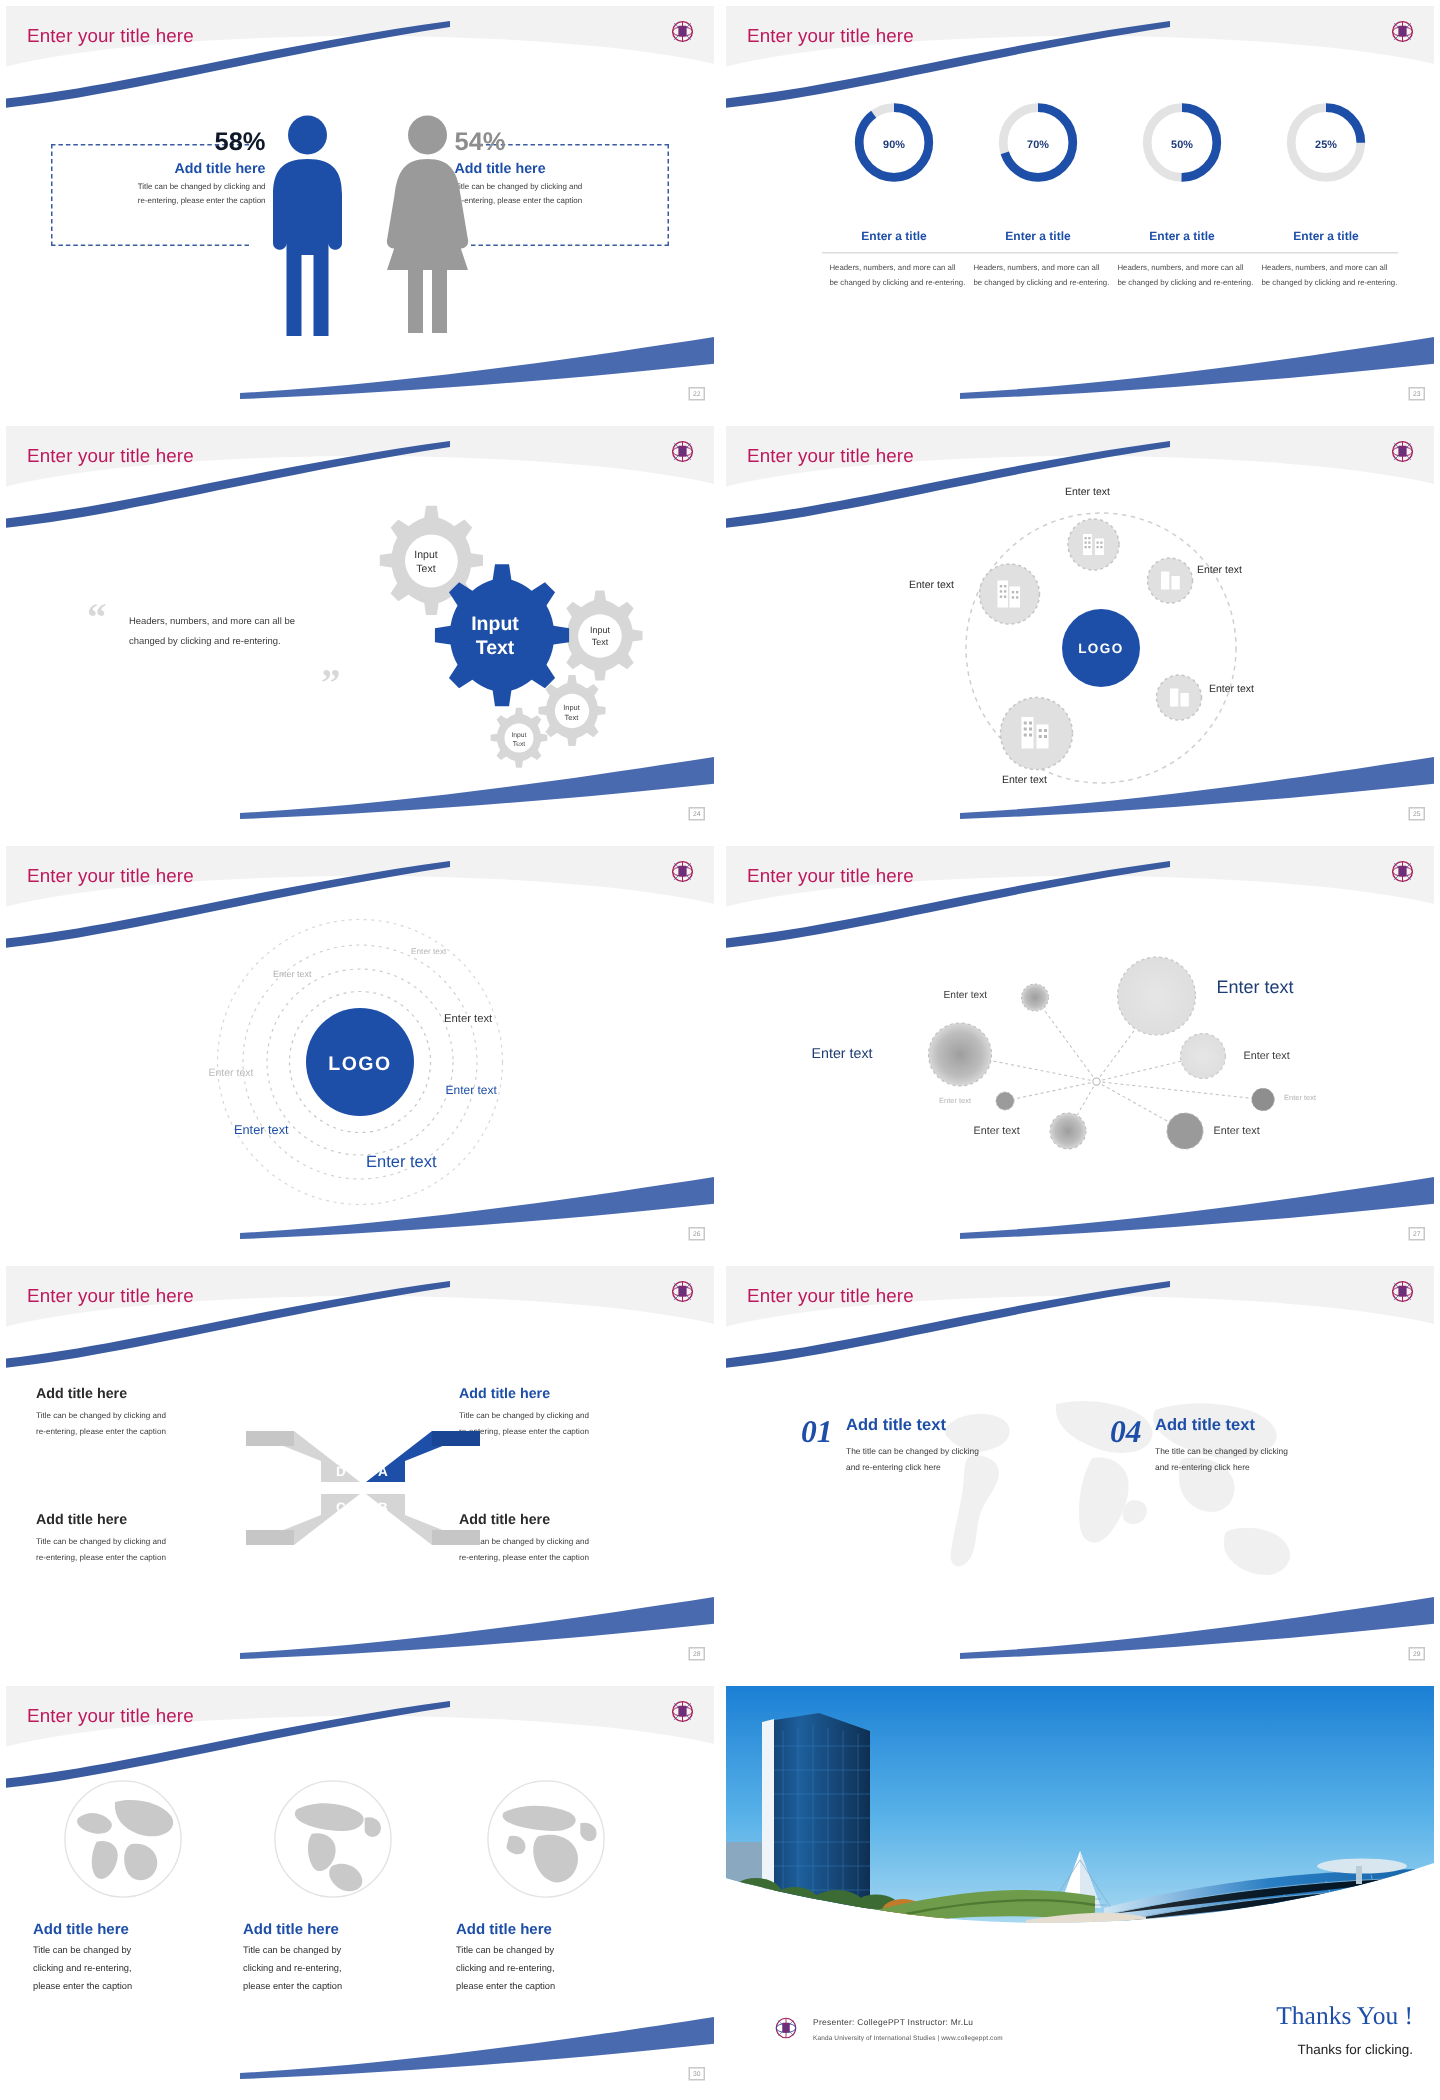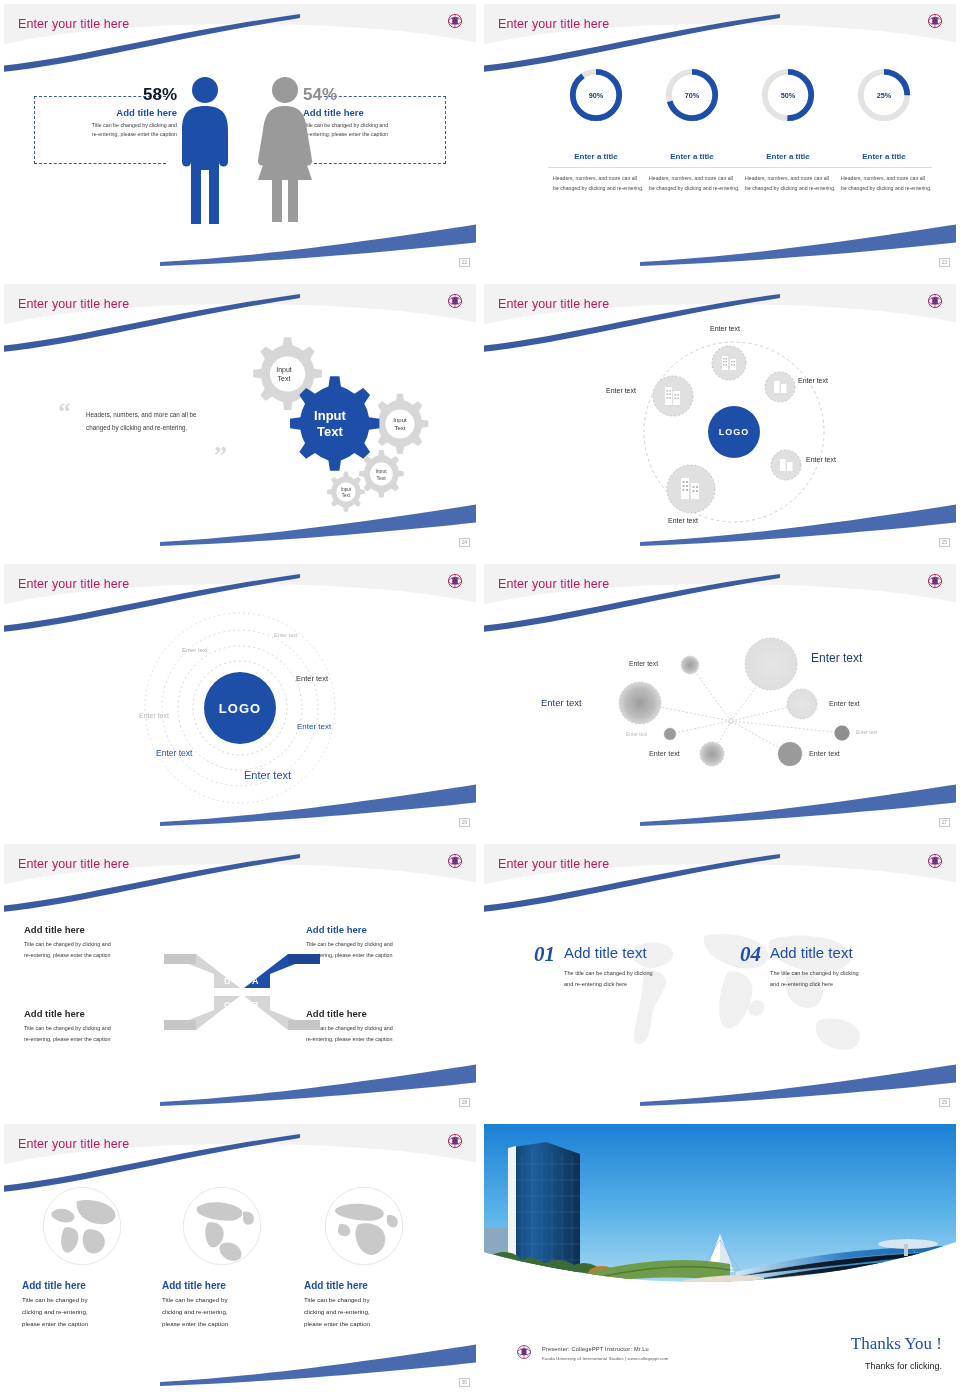--- a/index.html
+++ b/index.html
@@ -102,21 +102,21 @@
   
   .x-block { position:absolute; width:150px; }
   .x-title { font-size:9.5px; font-weight:bold; margin-bottom:4px; }
   .x-title.blue { color:#1e4fa8; }
   .x-title.dark { color:#2b2b2b; }
   .x-desc { font-size:5.4px; color:#3a3a3a; line-height:1.95; }
 
   
   .num-row { position:absolute; top:100px; display:flex; align-items:flex-start; }
   .big-num { font-size:21px; font-weight:bold; font-style:italic; color:#1e4fa8; font-family:"Liberation Serif",serif; margin-right:9px; line-height:1; }
-  .num-title { font-size:15px; font-weight:normal; color:#1e4fa8; }
+  .num-title { font-size:11px; font-weight:bold; color:#1e4fa8; }
   .num-desc { font-size:5.6px; color:#3a3a3a; line-height:1.95; margin-top:7px; }
 
   
   .globe-col { position:absolute; top:58px; width:140px; }
   .globe-title { font-size:10px; font-weight:bold; color:#1e4fa8; margin-top:6px; }
   .globe-desc { font-size:6.2px; color:#2f2f2f; line-height:1.95; margin-top:3px; }
 
   
   .s10 { position:absolute; inset:0; background:#fff; }
   .photo-clip { position:absolute; left:0; top:0; width:472px; height:160px; overflow:hidden; }

